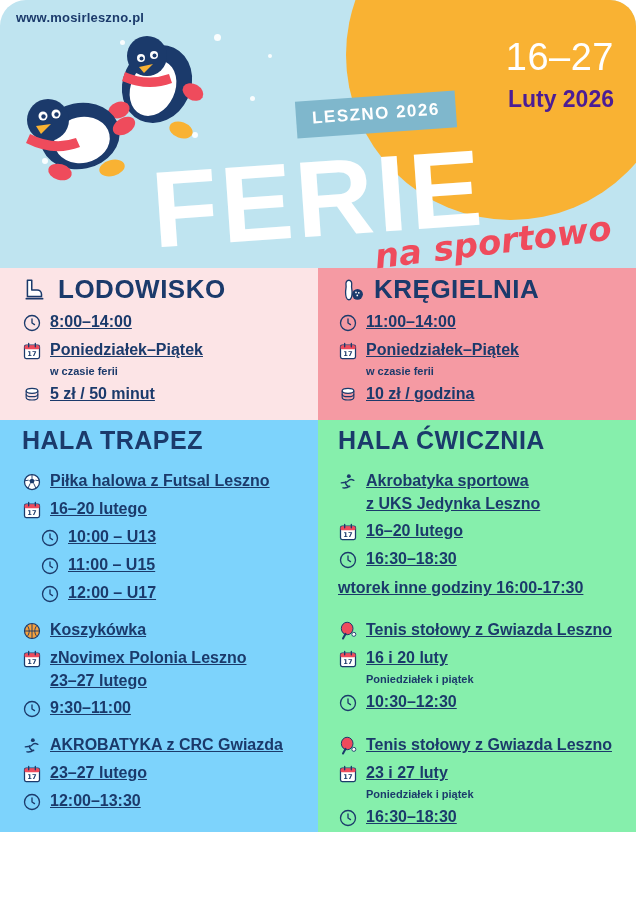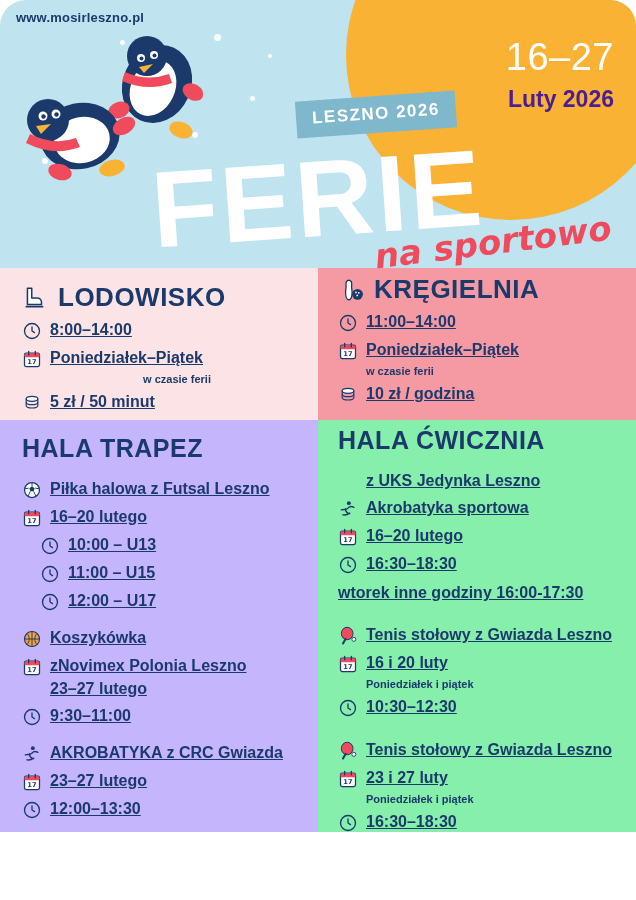--- a/index.html
+++ b/index.html
@@ -62,21 +62,21 @@
   }
   .snow { position:absolute; border-radius:50%; background:#ffffff; opacity:.9; }
 
   
   .peng { position: absolute; z-index: 4; }
 
   
   .panel { position: absolute; }
   .p-lodowisko { left: 0; top: 268px; width: 318px; height: 152px; background: #fce4e6; }
   .p-kregielnia{ left: 318px; top: 268px; width: 318px; height: 152px; background: #f59aa3; }
-  .p-trapez    { left: 0; top: 420px; width: 318px; height: 412px; background: #c4b5fd; }
+  .p-trapez    { left: 0; top: 420px; width: 318px; height: 412px; background: #7dd3fc; }
   .p-cwicznia  { left: 318px; top: 420px; width: 318px; height: 412px; background: #86efac; }
   .footer      { left: 0; top: 832px; width: 636px; height: 68px; background: #ffffff; }
 
   .sec-title {
     color: #1b3a6b; font-weight: 800; font-size: 26px; letter-spacing: .5px;
     display: flex; align-items: center; gap: 10px;
   }
   .sec-title.sm { font-size: 25px; }
 
   .row {
@@ -84,21 +84,21 @@
     color: #1b3a6b; font-size: 16px; font-weight: 700; margin-top: 7px; text-decoration: underline;
   }
   .row .txt { line-height: 1.25; }
   .note { font-size: 11px; font-weight: 700; color: #1b3a6b; margin-left: 28px; margin-top: 4px; }
   .indent { margin-left: 18px; }
   .block { margin-top: 16px; }
 
   .ic { width: 20px; height: 20px; flex: 0 0 20px; display: block; margin-top: 1px; }
   .ic-lg { width: 26px; height: 26px; flex: 0 0 26px; }
 
-  .pad-l { padding: 14px 14px 0 22px; text-align: center; }
+  .pad-l { padding: 6px 14px 0 22px; }
   .pad-r { padding: 6px 14px 0 20px; }
 </style>
 </head>
 <body>
 
 <div class="poster">
 
   <div class="hero">
     <div class="hero-blob"></div>
 
@@ -322,29 +322,29 @@
       </div>
     </div>
   </div>
 
   <div class="panel p-cwicznia pad-r">
     <div class="sec-title sm" style="margin-bottom:6px;">
       <span>HALA ĆWICZNIA</span>
     </div>
 
     <div class="block">
+      <div class="row">
+        <svg class="ic" viewBox="0 0 24 24">
+            <circle cx="13" cy="5" r="2.3" fill="#1b3a6b"></circle>
+            <path d="M4 13c3-1 6 .5 8-2 2-2.5 5-2 7-1M9 12c0 3 2 5 5 5.5M6 19c3 .5 6-.5 8-2" stroke="#1b3a6b" stroke-width="1.7" fill="none" stroke-linecap="round"></path>
+          </svg>
+        <span class="txt">Akrobatyka sportowa</span>
+      </div>
       <div class="row" style="margin-left:28px;margin-top:2px;">
         <span class="txt">z UKS Jedynka Leszno</span>
-      </div>
-      <div class="row">
-        <svg class="ic" viewBox="0 0 24 24">
-            <circle cx="13" cy="5" r="2.3" fill="#1b3a6b"></circle>
-            <path d="M4 13c3-1 6 .5 8-2 2-2.5 5-2 7-1M9 12c0 3 2 5 5 5.5M6 19c3 .5 6-.5 8-2" stroke="#1b3a6b" stroke-width="1.7" fill="none" stroke-linecap="round"></path>
-          </svg>
-        <span class="txt">Akrobatyka sportowa</span>
       </div>
       <div class="row">
         <svg class="ic" viewBox="0 0 24 24">
             <rect x="3" y="5" width="18" height="16" rx="2" fill="#ffffff" stroke="#1b3a6b" stroke-width="1.5"></rect>
             <rect x="3" y="5" width="18" height="5" rx="2" fill="#ef4b5c"></rect>
             <path d="M8 3v4M16 3v4" stroke="#1b3a6b" stroke-width="1.6" stroke-linecap="round"></path>
             <text x="12" y="18.5" font-size="8" fill="#1b3a6b" text-anchor="middle" font-family="DejaVu Sans">17</text>
           </svg>
         <span class="txt">16–20 lutego</span>
       </div>

